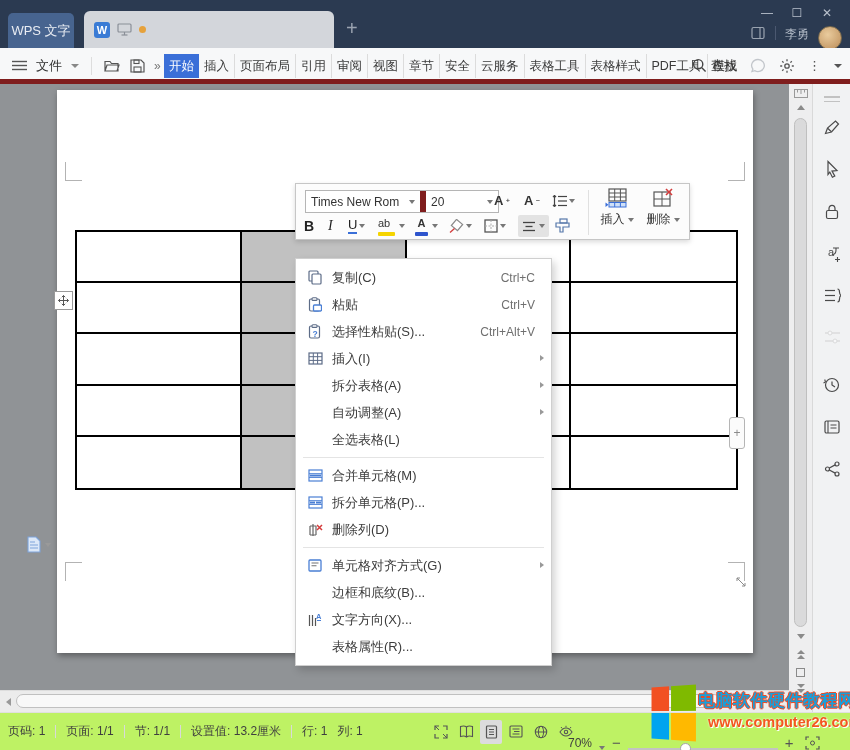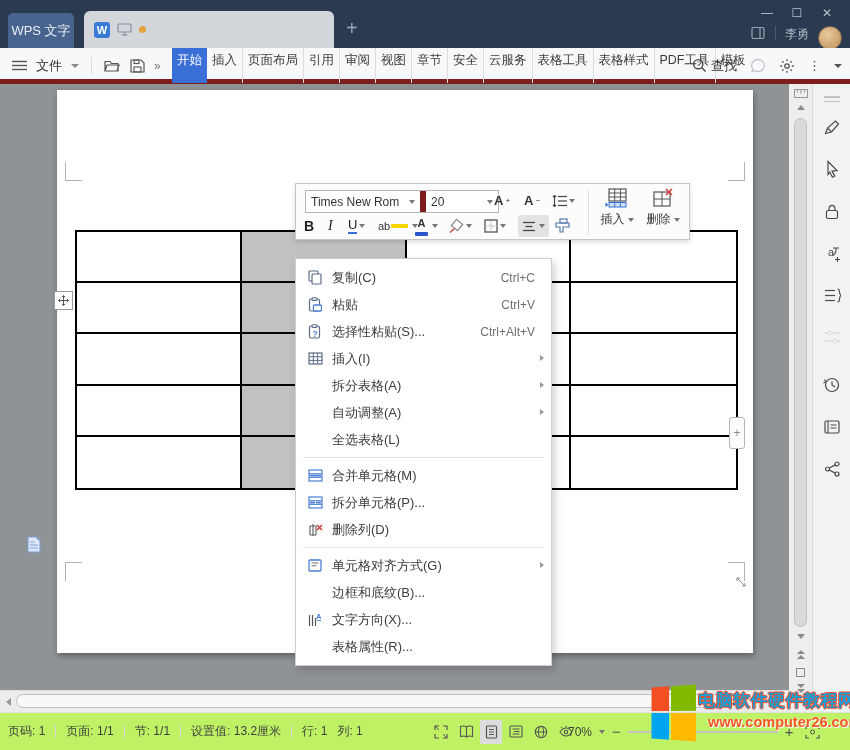--- a/index.html
+++ b/index.html
@@ -31,21 +31,21 @@
 
   
   .menubar{position:absolute;left:0;top:48px;width:850px;height:36px;background:#f7f8f9;
            border-bottom:5px solid #7f1d1d;box-sizing:border-box}
   .mb-left{position:absolute;left:12px;top:0;height:35px;display:flex;align-items:center;gap:9px}
   .file-label{font-size:13px;color:#333}
   .mb-div{width:1px;height:18px;background:#ddd;margin:0 3px}
   .chev{width:0;height:0;border-left:4px solid transparent;border-right:4px solid transparent;
         border-top:4px solid #888}
   .more{color:#777;font-size:12px;letter-spacing:-2px}
-  .rtabs{position:absolute;left:172px;top:0;height:35px;display:flex;}
+  .rtabs{position:absolute;left:164px;top:0;height:35px;display:flex;align-items:center}
   .rtab{font-size:12.5px;color:#3a3a3a;padding:4px 5px;border-right:1px solid #dcdcdc;
         line-height:16px;white-space:nowrap}
   .rtab:last-child{border-right:none}
   .rtab.active{background:#3a6fd8;color:#fff;border-right:none}
   .mb-right{position:absolute;right:8px;top:0;height:35px;display:flex;align-items:center;gap:13px}
   .find-label{font-size:13px;color:#333}
 
   
   .docarea{position:absolute;left:0;top:84px;width:850px;height:628px;background:#909396;overflow:hidden}
   .page{position:absolute;left:57px;top:6px;width:696px;height:563px;background:#fff;
@@ -130,21 +130,21 @@
 
   
   .statusbar{position:absolute;left:0;top:712px;width:850px;height:38px;background:#bef264;
              border-top:1px solid #e0e0e0;box-sizing:border-box}
   .sb-fields{position:absolute;left:8px;top:0;height:37px;display:flex;align-items:center;gap:10px}
   .sb-f{font-size:12px;color:#3f3f3f;white-space:nowrap}
   .sb-sep{width:1px;height:13px;background:#d9d9d9}
   .sb-views{position:absolute;left:430px;top:0;height:37px;display:flex;align-items:center;gap:3px}
   .vbtn{width:22px;height:24px;display:flex;align-items:center;justify-content:center;border-radius:2px}
   .vbtn.sel{background:#dcdcdc}
-  .sb-zoom{position:absolute;left:568px;top:0;height:37px;display:flex;align-items:center;gap:7px}
+  .sb-zoom{position:absolute;left:568px;top:0;height:37px;display:flex;align-items:flex-end;gap:7px}
   .zoomtxt{font-size:12px;color:#3f3f3f}
   .ztrack{width:150px;height:2px;background:#c3c3c3;position:relative}
   .zthumb{position:absolute;left:52px;top:-5px;width:11px;height:11px;border-radius:50%;
           background:#fff;border:1px solid #a5a5a5;box-sizing:border-box}
   .pm{font-size:15px;color:#555;line-height:15px}
 
   
   .wm{position:absolute;left:648px;top:684px;width:202px;height:66px;z-index:60;pointer-events:none}
   .wlogo{position:absolute;left:2px;top:2px;display:grid;grid-template-columns:19px 24px;
          grid-template-rows:25px 27px;gap:2px;transform:perspective(70px) rotateY(-10deg)}
@@ -390,21 +390,21 @@
       <span style="font-size:14px;font-weight:bold;color:#222">B</span>
     </div>
     <div class="r2" style="left:32px">
       <span style="font-family:'Liberation Serif',serif;font-style:italic;font-size:14px;color:#222">I</span>
     </div>
     <div class="r2" style="left:52px;gap:2px">
       <span style="font-size:13px;color:#222;border-bottom:2px solid #3a6fd8;line-height:14px">U</span>
       <span class="caret"></span>
     </div>
     <div class="r2" style="left:80px;gap:2px">
-      <span class="fmt" style="flex-direction:row;align-items:center;gap:1px">
+      <span class="fmt" style="flex-direction:column;align-items:flex-start;gap:1px">
         <span class="gl" style="font-size:11px;text-align:center">ab</span>
         <span class="bar" style="background:#f5d400;width:17px"></span>
       </span>
       <span class="caret"></span>
     </div>
     <div class="r2" style="left:117px;gap:2px">
       <span class="fmt" style="flex-direction:column;align-items:stretch;gap:1px">
         <span class="gl" style="font-size:11px;font-weight:bold;text-align:center">A</span>
         <span class="bar" style="background:#2f55cd;width:13px"></span>
       </span>

